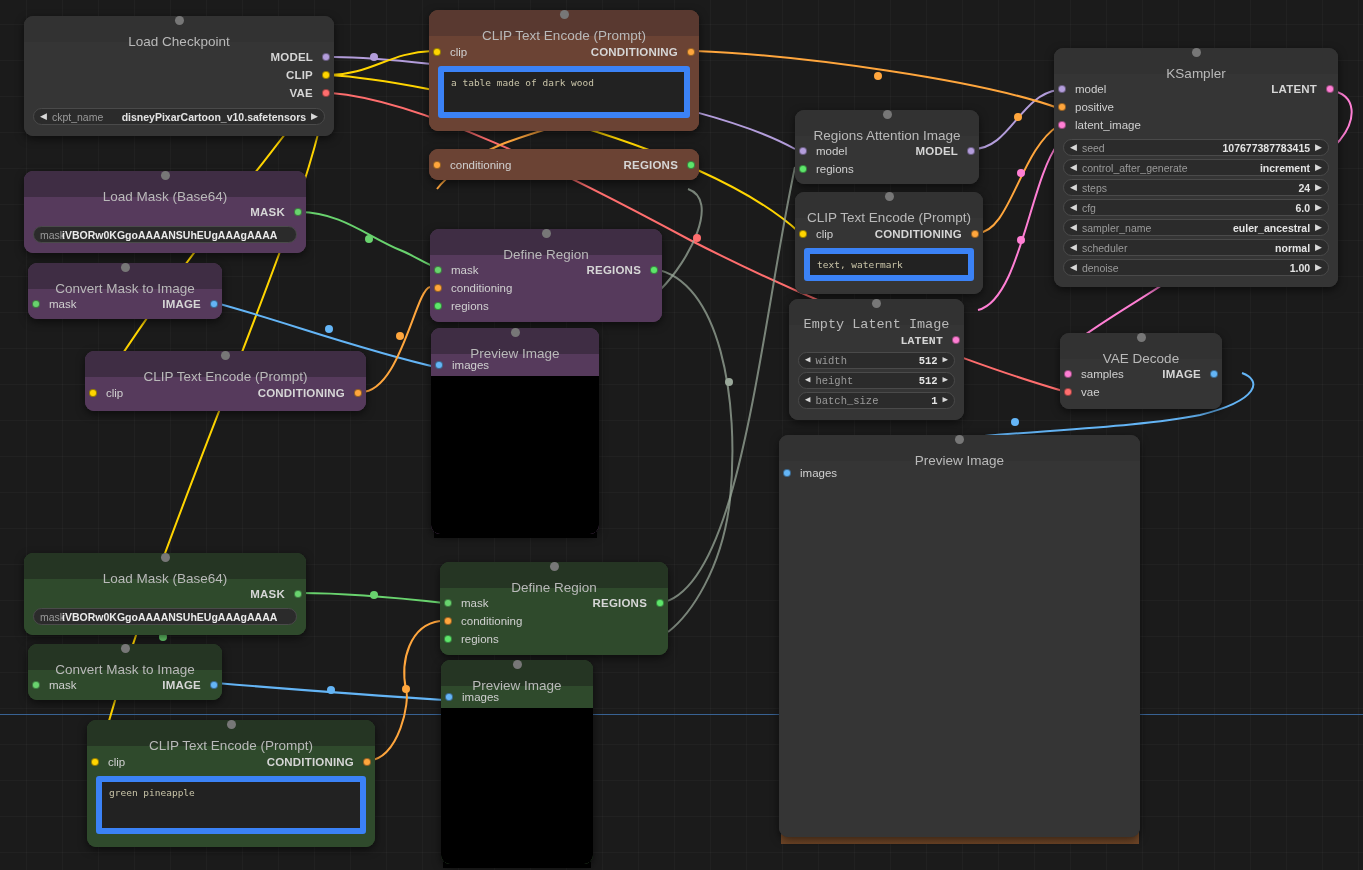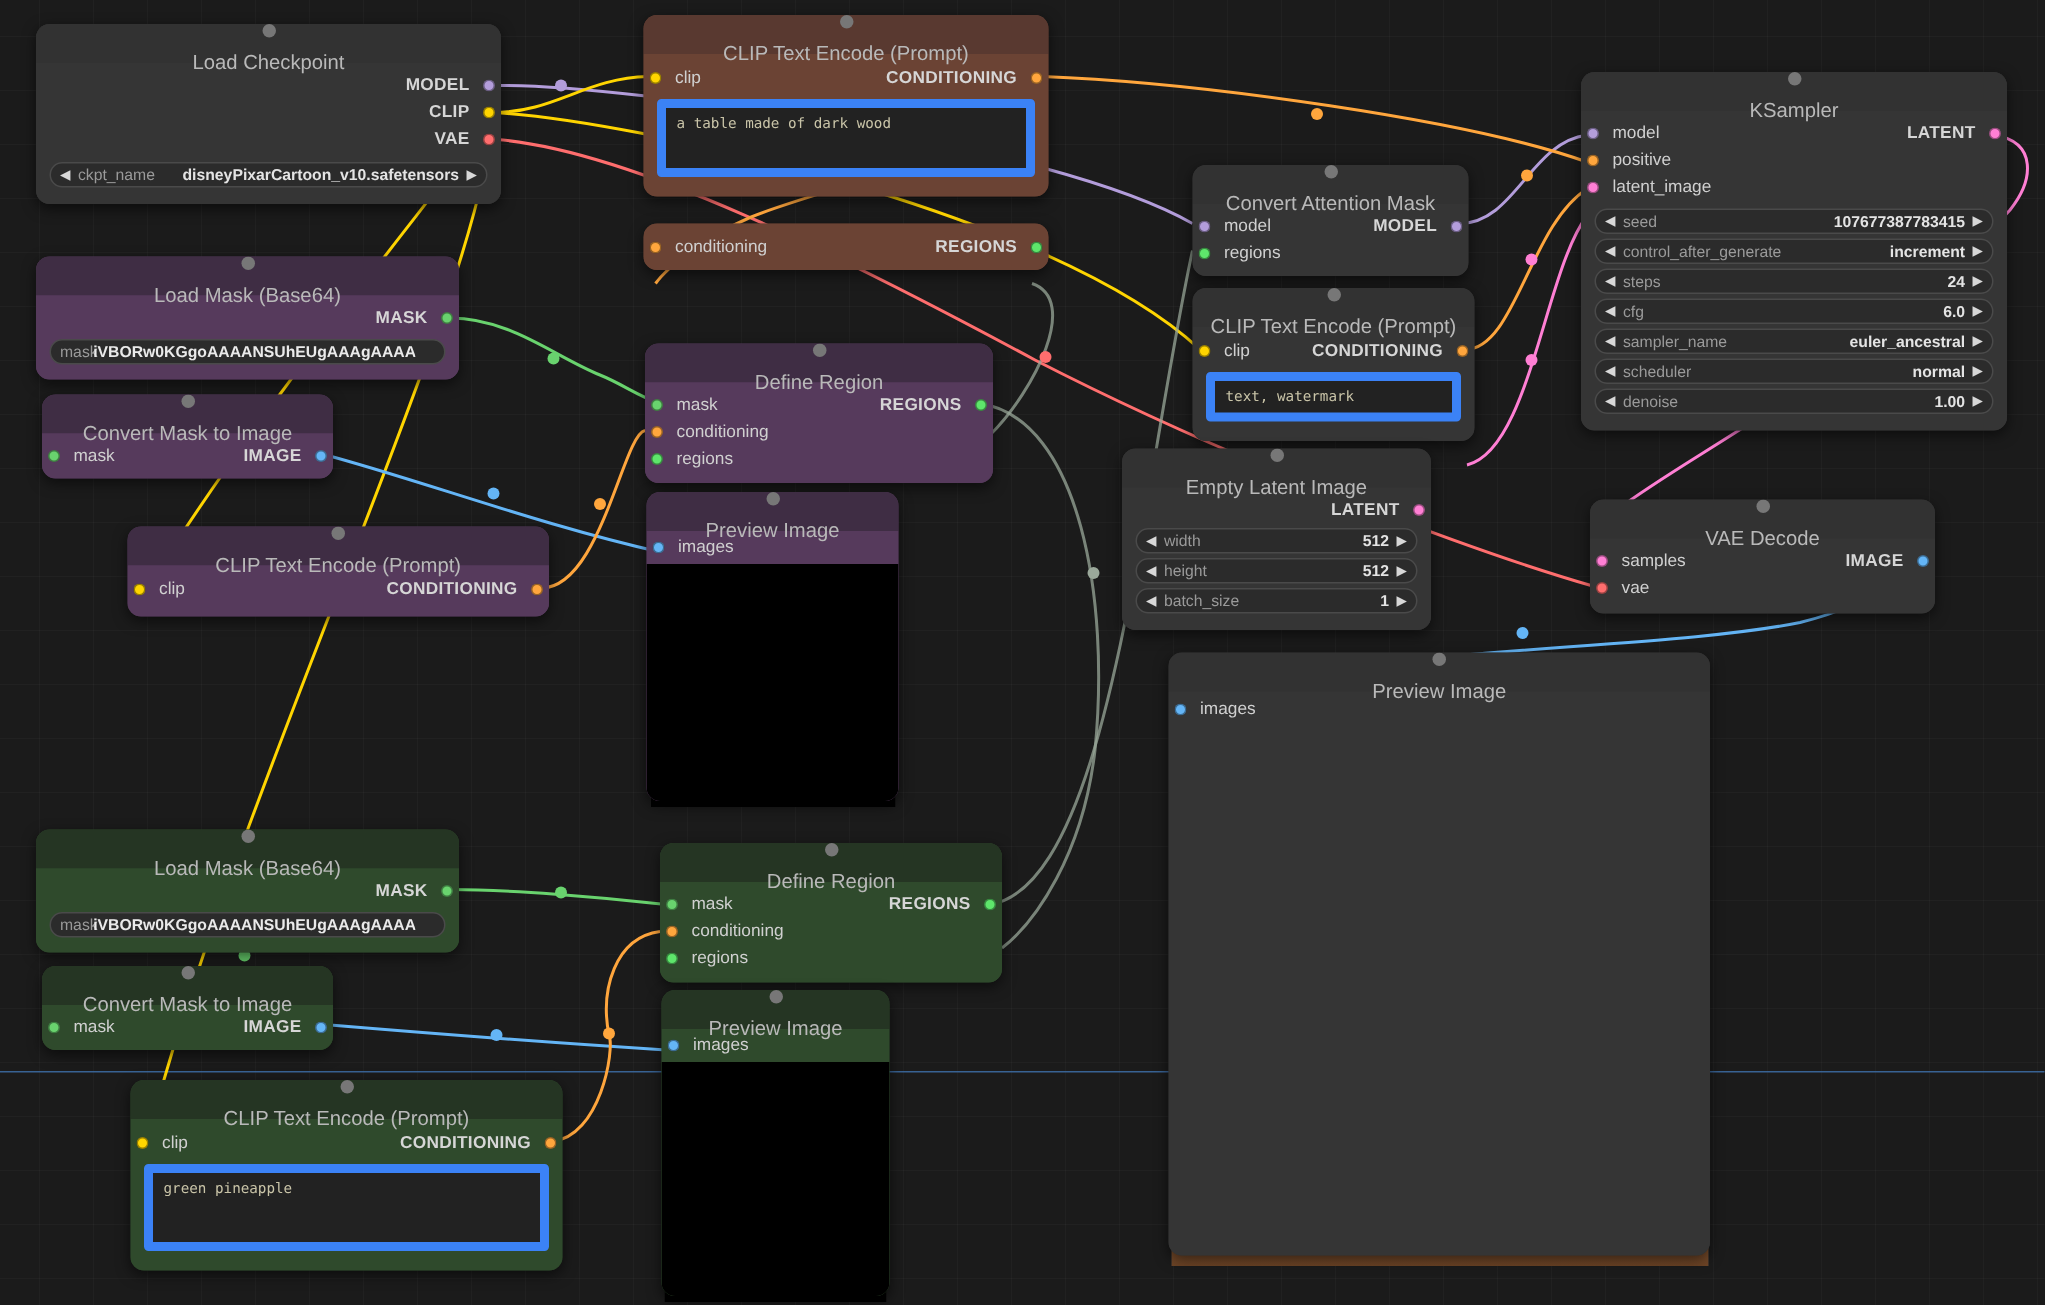--- a/index.html
+++ b/index.html
@@ -305,21 +305,21 @@
         <span class="lbl-in">conditioning</span>
         <span class="pt out" style="background:#5ee66b"></span>
         <span class="lbl-out">REGIONS</span>
       </div>
     </div>
   </div>
 
   <div class="node t-dark" style="left:795px; top:110px; width:184px;">
     <div class="title">
       <span class="dot-title"></span>
-      <span>Convert Attention Mask</span>
+      <span>Regions Attention Image</span>
     </div>
     <div class="body" style="padding-bottom:6px;">
       <div class="port-row">
         <span class="pt in" style="background:#b39ddb"></span>
         <span class="lbl-in">model</span>
         <span class="pt out" style="background:#b39ddb"></span>
         <span class="lbl-out">MODEL</span>
       </div>
       <div class="port-row">
         <span class="pt in" style="background:#5ee66b"></span>
@@ -337,21 +337,21 @@
       <div class="port-row" style="height:20px;">
         <span class="pt in" style="background:#ffd500"></span>
         <span class="lbl-in">clip</span>
         <span class="pt out" style="background:#ffa63d"></span>
         <span class="lbl-out">CONDITIONING</span>
       </div>
       <div class="textbox" style="min-height:32px;">text, watermark</div>
     </div>
   </div>
 
-  <div class="node t-dark" style="left:748px; top:299px; width:206px;">
+  <div class="node t-dark" style="left:789px; top:299px; width:175px;font-family:Liberation Mono, monospace;">
     <div class="title">
       <span class="dot-title"></span>
       <span>Empty Latent Image</span>
     </div>
     <div class="body">
       <div class="port-row">
         <span class="pt out" style="background:#ff7fd4"></span>
         <span class="lbl-out">LATENT</span>
       </div>
       <div class="widget">
@@ -434,21 +434,21 @@
       </div>
       <div class="widget">
         <span class="arrow">◀</span>
         <span class="wname">denoise</span>
         <span class="wval">1.00</span>
         <span class="arrow">▶</span>
       </div>
     </div>
   </div>
 
-  <div class="node t-dark" style="left:1060px; top:333px; width:230px;">
+  <div class="node t-dark" style="left:1060px; top:333px; width:162px;">
     <div class="title">
       <span class="dot-title"></span>
       <span>VAE Decode</span>
     </div>
     <div class="body" style="padding-bottom:8px;">
       <div class="port-row">
         <span class="pt in" style="background:#ff7fd4"></span>
         <span class="lbl-in">samples</span>
         <span class="pt out" style="background:#64b5f6"></span>
         <span class="lbl-out">IMAGE</span>

